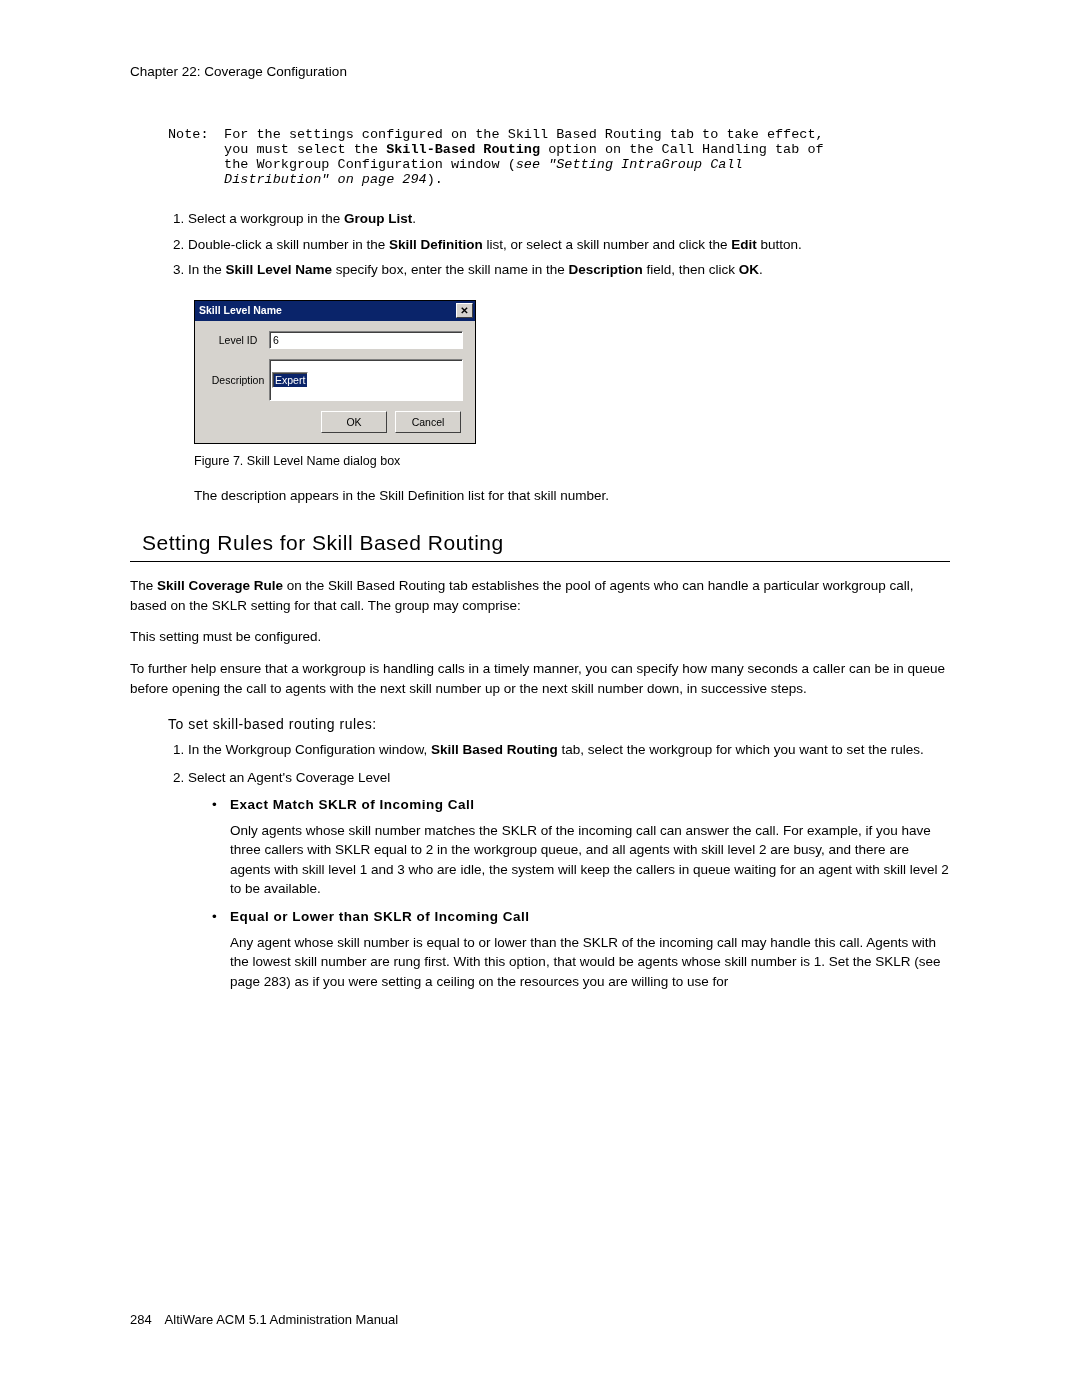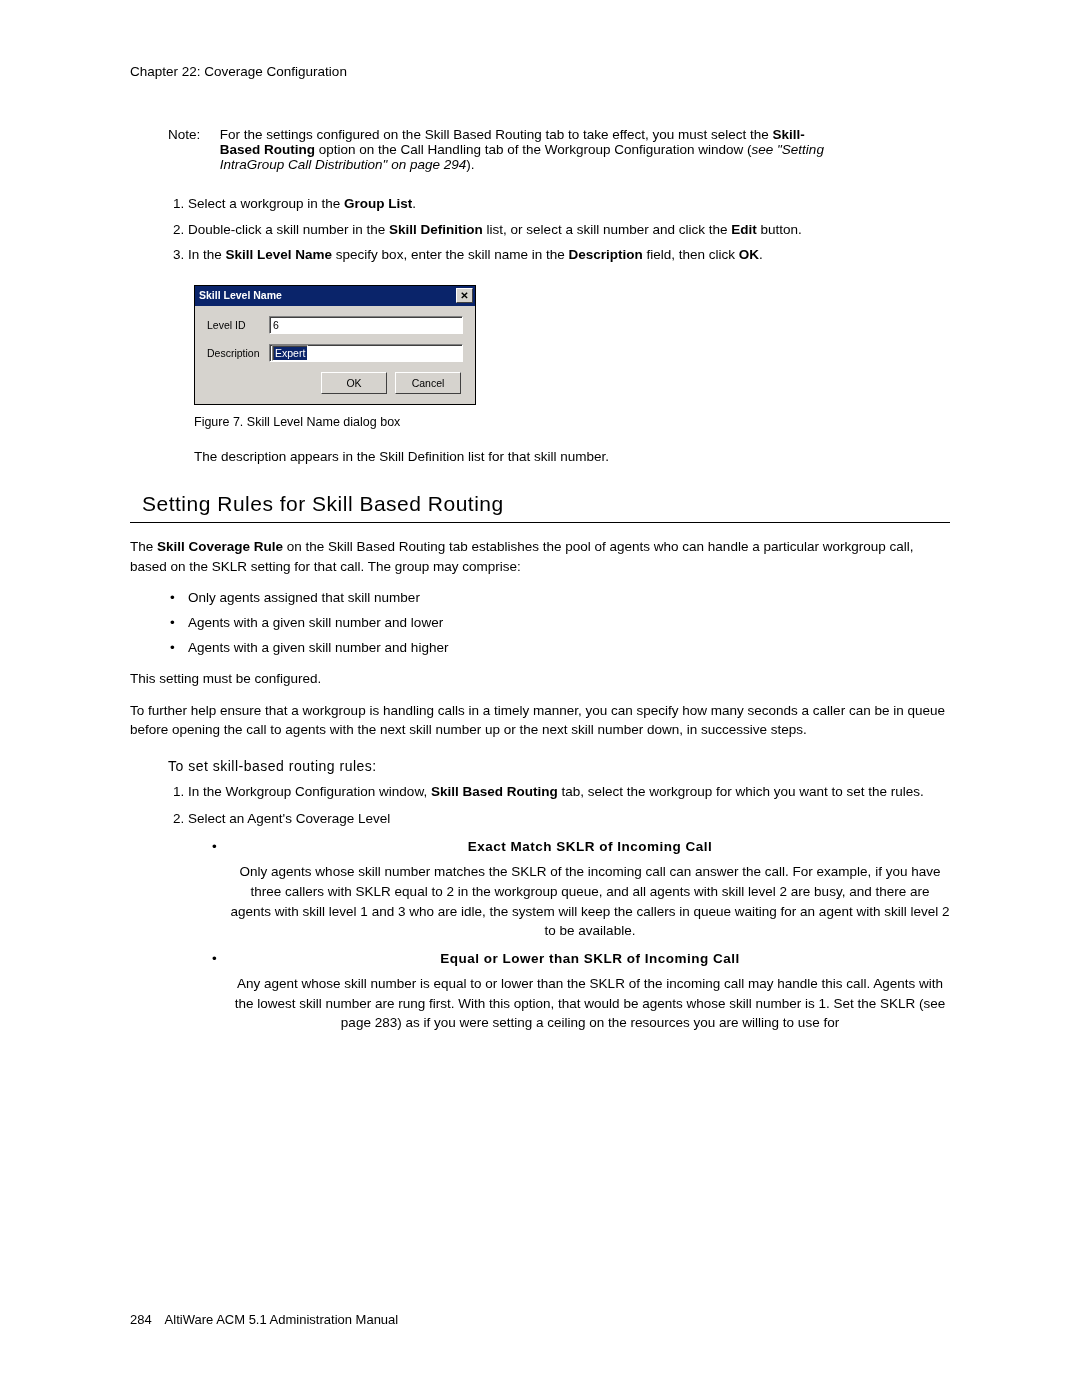--- a/index.html
+++ b/index.html
@@ -17,20 +17,21 @@
     box-sizing: border-box;
     padding: 64px 130px 0 130px;
   }
   .chapter-header {
     font-size: 13.5px;
     margin-bottom: 48px;
   }
   .note-block {
     margin-left: 38px;
     margin-bottom: 22px;
+    font-family: Liberation Mono, monospace;
   }
   .note-label {
     display: inline-block;
     width: 48px;
     vertical-align: top;
   }
   .note-body {
     display: inline-block;
     width: 620px;
     vertical-align: top;
@@ -87,20 +88,21 @@
   .dialog-body {
     padding: 10px 12px 10px 12px;
   }
   .dialog-row {
     display: flex;
     align-items: center;
     margin-bottom: 10px;
   }
   .dialog-label {
     width: 62px;
+    text-align: center;
   }
   .dialog-input {
     flex: 1;
     background: #fff;
     border: 1px solid #808080;
     border-right-color: #fff;
     border-bottom-color: #fff;
     box-shadow: inset 1px 1px 0 #404040;
     height: 16px;
     font-size: 10.5px;
@@ -118,21 +120,21 @@
     line-height: 14px;
   }
   .desc-input-wrapper {
     flex: 1;
     background: #fff;
     border: 1px solid #808080;
     border-right-color: #fff;
     border-bottom-color: #fff;
     box-shadow: inset 1px 1px 0 #404040;
     height: 16px;
-    padding: 0 2px;
+    padding: 12px 2px;
     display: flex;
     align-items: center;
   }
   .dialog-buttons {
     display: flex;
     justify-content: flex-end;
     gap: 8px;
     padding-right: 2px;
   }
   .dialog-btn {
@@ -198,21 +200,20 @@
   ul.sub-bullets {
     list-style: none;
     margin: 8px 0 0 24px;
     padding: 0;
   }
   ul.sub-bullets > li {
     position: relative;
     padding-left: 18px;
     margin-bottom: 8px;
     line-height: 1.45;
-    text-align: center;
   }
   ul.sub-bullets > li::before {
     content: "•";
     position: absolute;
     left: 0;
     top: 0;
   }
   .sub-bullet-title {
     letter-spacing: 0.5px;
   }
@@ -285,25 +286,20 @@
 
   <div class="body-para">The description appears in the Skill Definition list for that skill number.</div>
 
   <div class="section-heading">Setting Rules for Skill Based Routing</div>
   <hr class="section-rule">
 
   <div class="body-para-l0">
     <span>The </span><span class="bold">Skill Coverage Rule</span><span> on the Skill Based Routing tab establishes the pool of agents who can handle a particular workgroup call, based on the SKLR setting for that call. The group may comprise:</span>
   </div>
 
-  <ul class="bullets">
-    <li>Only agents assigned that skill number</li>
-    <li>Agents with a given skill number and lower</li>
-    <li>Agents with a given skill number and higher</li>
-  </ul>
 
   <div class="body-para-l0">This setting must be configured.</div>
   <div class="body-para-l0">To further help ensure that a workgroup is handling calls in a timely manner, you can specify how many seconds a caller can be in queue before opening the call to agents with the next skill number up or the next skill number down, in successive steps.</div>
 
   <div class="subhead">To set skill-based routing rules:</div>
 
   <ol class="steps2">
     <li>
       <span>In the Workgroup Configuration window, </span><span class="bold">Skill Based Routing</span><span> tab, select the workgroup for which you want to set the rules.</span>
     </li>

